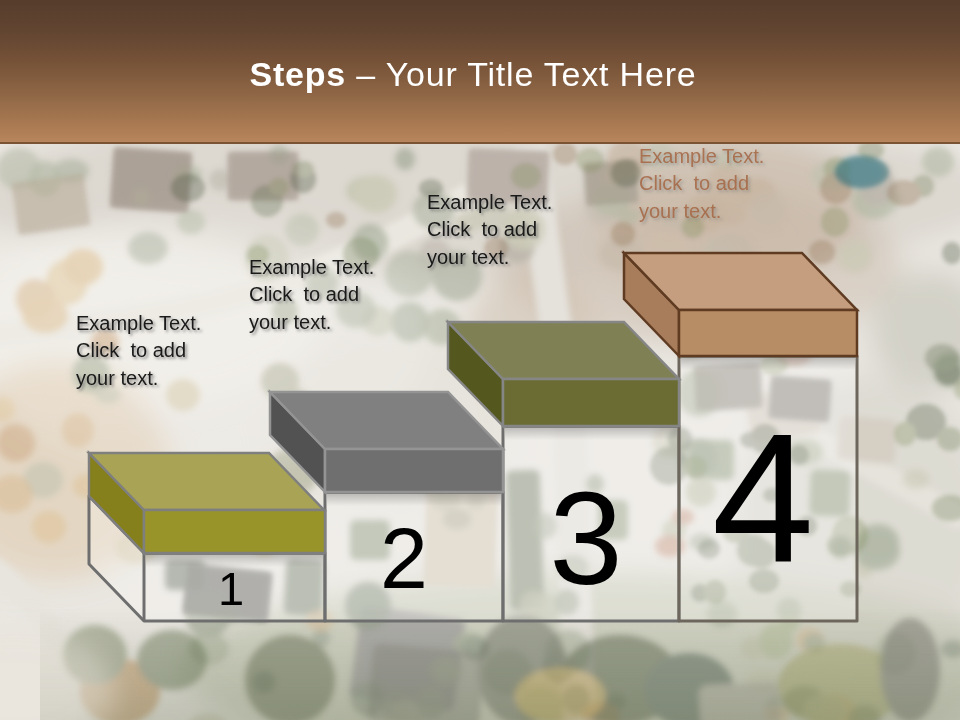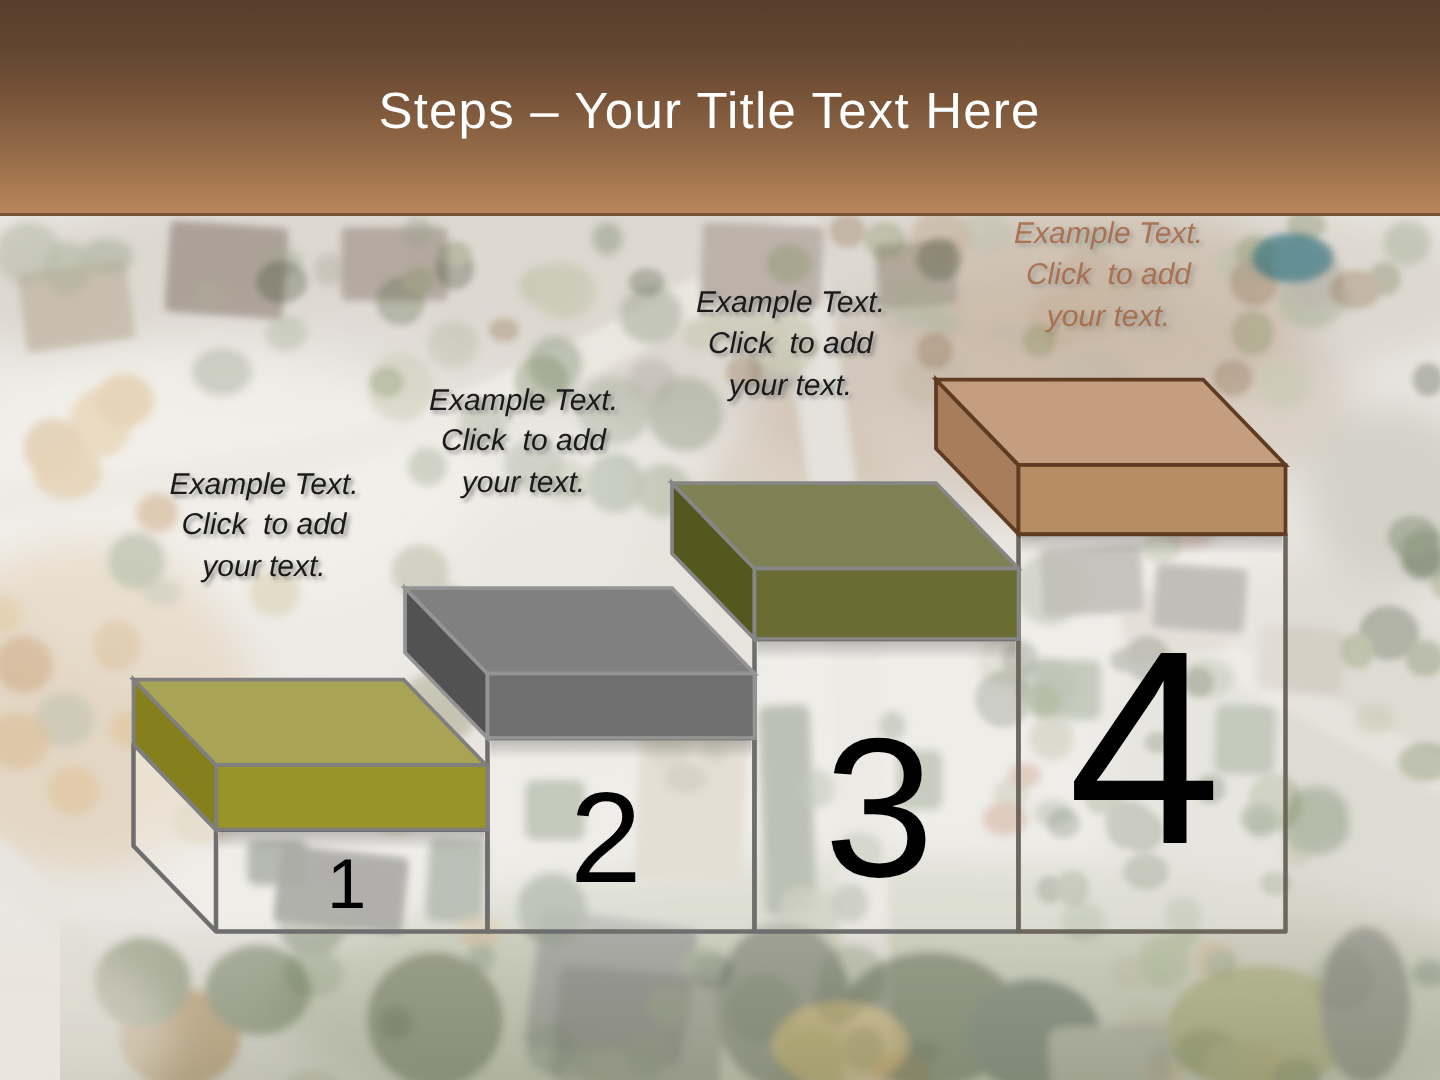--- a/index.html
+++ b/index.html
@@ -2,22 +2,22 @@
 <html><head>
 <meta charset="utf-8">
 <style>
 html,body{margin:0;padding:0}
 #page{position:relative;width:960px;height:720px;overflow:hidden;font-family:"Liberation Sans",sans-serif;background:#d8d3c9}
 #bg{position:absolute;left:0;top:0}
 #header{position:absolute;left:0;top:0;width:960px;height:142px;
  background:linear-gradient(to bottom,#563d2c 0%,#624531 22%,#775338 45%,#936a48 70%,#aa7a52 88%,#b8855c 100%);
  border-bottom:2px solid #7a5234}
 #title{position:absolute;left:0;top:55px;width:946px;text-align:center;color:#ffffff;font-size:34px;letter-spacing:0.8px}
-#title b{font-weight:normal}
-.txt{position:absolute;text-align:center;font-style:italic;font-size:20px;line-height:27.4px;color:#1a1a1a;
+#title b{font-weight:bold}
+.txt{position:absolute;text-align:left;font-size:20px;line-height:27.4px;color:#1a1a1a;
  text-shadow:2px 2px 3px rgba(110,110,110,0.75);white-space:nowrap}
 #t4{color:rgba(163,99,62,0.82);text-shadow:2px 2px 3px rgba(120,120,120,0.5)}
 #steps{position:absolute;left:0;top:0}
 </style>
 </head>
 <body>
 <div id="page">
 <svg id="bg" width="960" height="720" viewBox="0 0 960 720">
 <defs>
 <filter id="b12" x="-40%" y="-40%" width="180%" height="180%">

